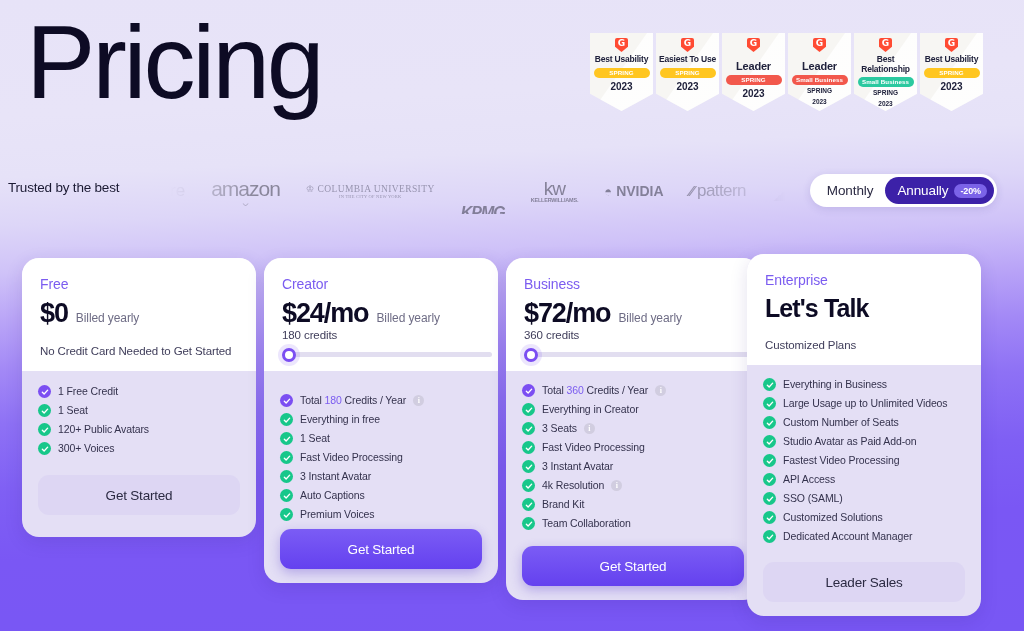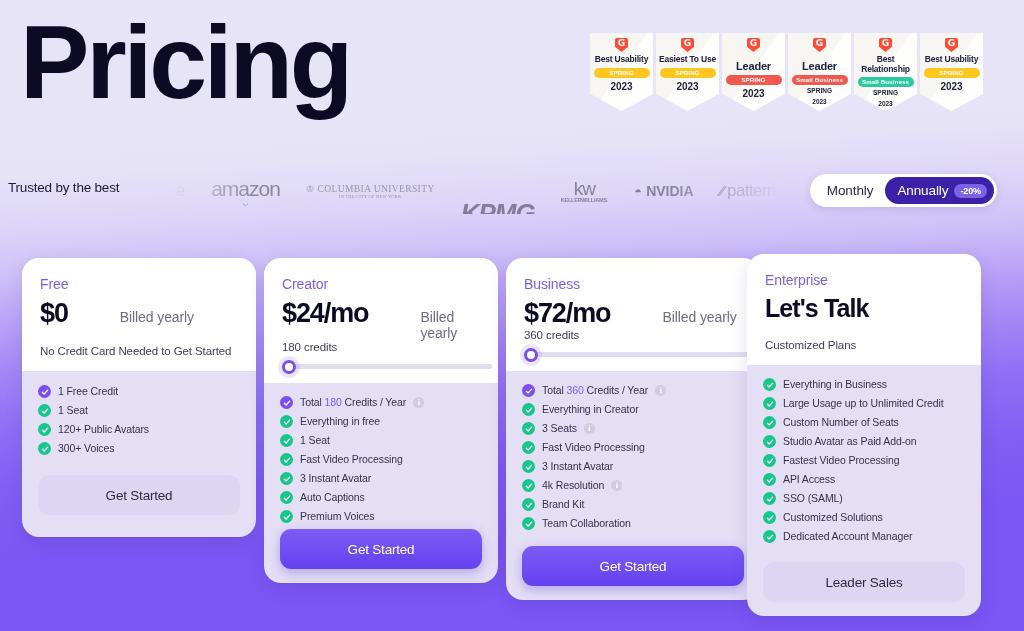--- a/index.html
+++ b/index.html
@@ -26,27 +26,27 @@
         #8e71f5 62%,
         #7f5ff4 72%,
         #7a57f4 82%,
         #7857f4 100%);
     overflow: hidden;
   }
 
   
   #hero-title {
     position: absolute;
-    left: 20px;
+    left: 26px;
     top: 6px;
     font-size: 104px;
     line-height: 1.08;
     letter-spacing: -3.2px;
     color: #0d0b24;
-    font-weight: 700;
+    font-weight: 400;
   }
 
   
   #badges {
     position: absolute;
     left: 590px;
     top: 33px;
     display: flex;
     gap: 3px;
   }
@@ -154,21 +154,21 @@
     white-space: nowrap;
     display: flex;
     align-items: center;
     gap: 4px;
     flex: none;
   }
   .logo-amazon { font-size: 21px; letter-spacing: -1px; color: #33323f; }
   .logo-amazon .smile { display: block; font-size: 10px; margin-top: -9px; letter-spacing: 0; text-align: center; }
   .logo-columbia { font-size: 9.5px; letter-spacing: .4px; font-family: "Liberation Serif", serif; text-align: center; }
   .logo-columbia small { display: block; font-size: 4.5px; letter-spacing: .2px; }
-  .logo-kpmg { font-size: 26px; font-weight: 700; font-style: italic; letter-spacing: -1px; color: #2b2b3a; margin-top: 44px; }
+  .logo-kpmg { font-size: 16px; font-weight: 700; font-style: italic; letter-spacing: -1px; color: #2b2b3a; margin-top: 44px; }
   .logo-kw { text-align: center; line-height: 1; color: #2b2b3a; }
   .logo-kw b { font-size: 19px; font-weight: 400; letter-spacing: -1px; }
   .logo-kw small { display: block; font-size: 5.5px; letter-spacing: -0.2px; font-weight: 700; }
   .logo-nvidia { font-size: 14px; font-weight: 700; letter-spacing: 0px; color: #2b2b3a; }
   .logo-pattern { font-size: 17px; letter-spacing: -0.6px; color: #2b2b3a; }
   .logo-cloud { font-size: 30px; color: #6d6b85; opacity: .55; line-height: .8; }
   .logo-fade { font-size: 17px; color: #57566e; }
 
   
   #billing-toggle {
@@ -232,21 +232,21 @@
     margin-bottom: 6px;
   }
   .plan-price-row { display: flex; align-items: baseline; gap: 8px; }
   .plan-price {
     font-size: 27px;
     color: #0d0b24;
     font-weight: 700;
     letter-spacing: -1.1px;
   }
   .plan-price.talk { font-size: 25px; font-weight: 700; letter-spacing: -0.9px; }
-  .plan-billed { font-size: 14px; color: #6e6c85; letter-spacing: -0.1px; margin-left: 44px; }
+  .plan-billed { font-size: 12px; color: #6e6c85; letter-spacing: -0.1px; }
   .plan-note {
     margin-top: 16px;
     font-size: 11.5px;
     color: #3f3d5a;
     letter-spacing: -0.1px;
   }
   .plan-credits {
     margin-top: 0;
     font-size: 11.5px;
     color: #3f3d5a;
@@ -330,21 +330,21 @@
     color: #ffffff;
     box-shadow: 0 4px 12px rgba(70,40,200,.3);
   }
   .cta-ghost {
     background: #ddd6f3;
     color: #2b2a42;
   }
 
   
   #card-free       { left: 22px;  top: 258px; width: 234px; height: 279px; }
-  #card-creator    { left: 264px; top: 258px; width: 234px; height: 325px; }
+  #card-creator    { left: 264px; top: 258px; width: 234px; height: 325px; gap: 10px; }
   #card-business   { left: 506px; top: 258px; width: 254px; height: 342px; }
   #card-enterprise { left: 747px; top: 254px; width: 234px; height: 362px; }
 
   #card-free .card-body    { padding-top: 14px; }
   #card-free .cta          { margin-top: 14px; }
 </style>
 </head>
 <body>
 
 <div id="page">
@@ -648,21 +648,21 @@
             </svg>
           </span>
           <span>Everything in Business</span>
         </div>
         <div class="feature">
           <span class="check">
             <svg width="8" height="8" viewBox="0 0 12 12" aria-hidden="true">
               <path d="M2 6.3 L4.7 9 L10 3.2" fill="none" stroke="#ffffff" stroke-width="2" stroke-linecap="round" stroke-linejoin="round"></path>
             </svg>
           </span>
-          <span>Large Usage up to Unlimited Credit</span>
+          <span>Large Usage up to Unlimited Videos</span>
         </div>
         <div class="feature">
           <span class="check">
             <svg width="8" height="8" viewBox="0 0 12 12" aria-hidden="true">
               <path d="M2 6.3 L4.7 9 L10 3.2" fill="none" stroke="#ffffff" stroke-width="2" stroke-linecap="round" stroke-linejoin="round"></path>
             </svg>
           </span>
           <span>Custom Number of Seats</span>
         </div>
         <div class="feature">

